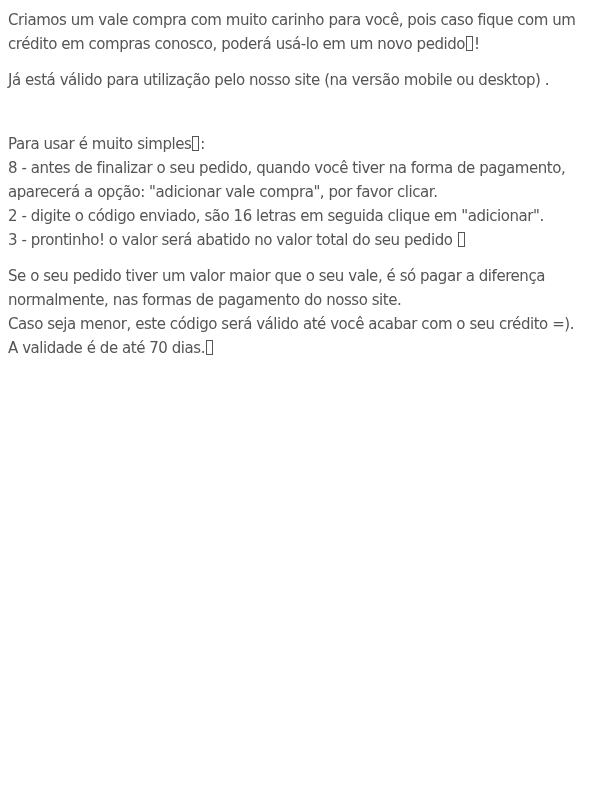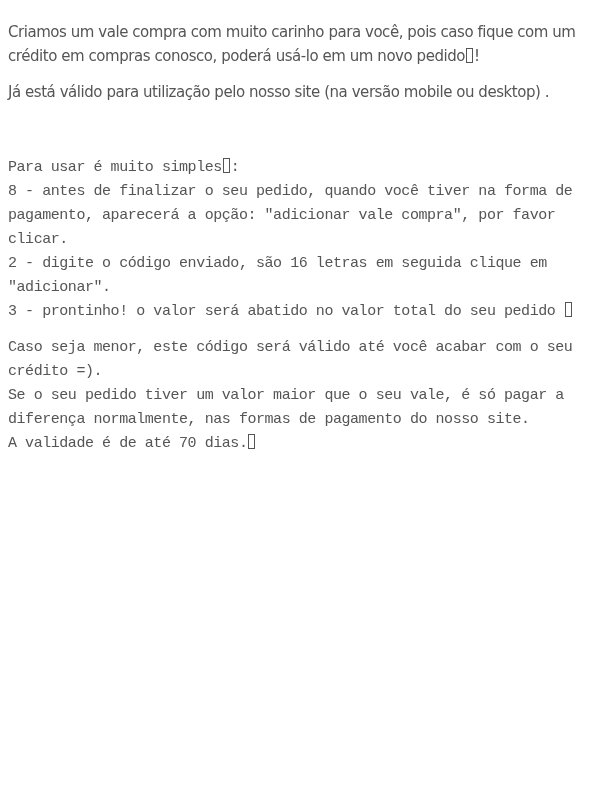--- a/index.html
+++ b/index.html
@@ -4,22 +4,22 @@
 <style>
   html, body { margin: 0; padding: 0; background: #ffffff; }
   body {
     width: 600px; height: 800px; overflow: hidden;
     font-family: "DejaVu Sans", "Liberation Sans", sans-serif;
     font-size: 15px;
     color: #555555;
     letter-spacing: -0.45px;
   }
   .content { padding: 8px 8px 0 8px; }
-  p { margin: 12px 0 12px 0; line-height: 24px; }
-  .line { display: block; line-height: 24px; font-family: Liberation Mono, monospace; }
+  p { margin: 0 0 12px 0; line-height: 24px; }
+  .line { display: block; line-height: 24px; }
   .spacer { height: 28px; }
   .tofu {
     display: inline-block; width: 7px; height: 15px;
     border: 1px solid #555555; vertical-align: -2px; margin: 0 1px;
     box-sizing: border-box;
   }
 </style>
 </head>
 <body>
 
@@ -32,17 +32,17 @@
   <div class="spacer"></div>
 
   <p>
     <span class="line"><span>Para usar é muito simples</span><span class="tofu"></span><span>:</span></span>
     <span class="line">8 - antes de finalizar o seu pedido, quando você tiver na forma de pagamento, aparecerá a opção: "adicionar vale compra", por favor clicar.</span>
     <span class="line">2 - digite o código enviado, são 16 letras em seguida clique em "adicionar".</span>
     <span class="line"><span>3 - prontinho! o valor será abatido no valor total do seu pedido </span><span class="tofu"></span></span>
   </p>
 
   <p>
+    <span class="line">Se o seu pedido tiver um valor maior que o seu vale, é só pagar a diferença normalmente, nas formas de pagamento do nosso site.</span>
     <span class="line">Caso seja menor, este código será válido até você acabar com o seu crédito =).</span>
-    <span class="line">Se o seu pedido tiver um valor maior que o seu vale, é só pagar a diferença normalmente, nas formas de pagamento do nosso site.</span>
     <span class="line"><span>A validade é de até 70 dias.</span><span class="tofu"></span></span>
   </p>
 </div>
 
 </body></html>

